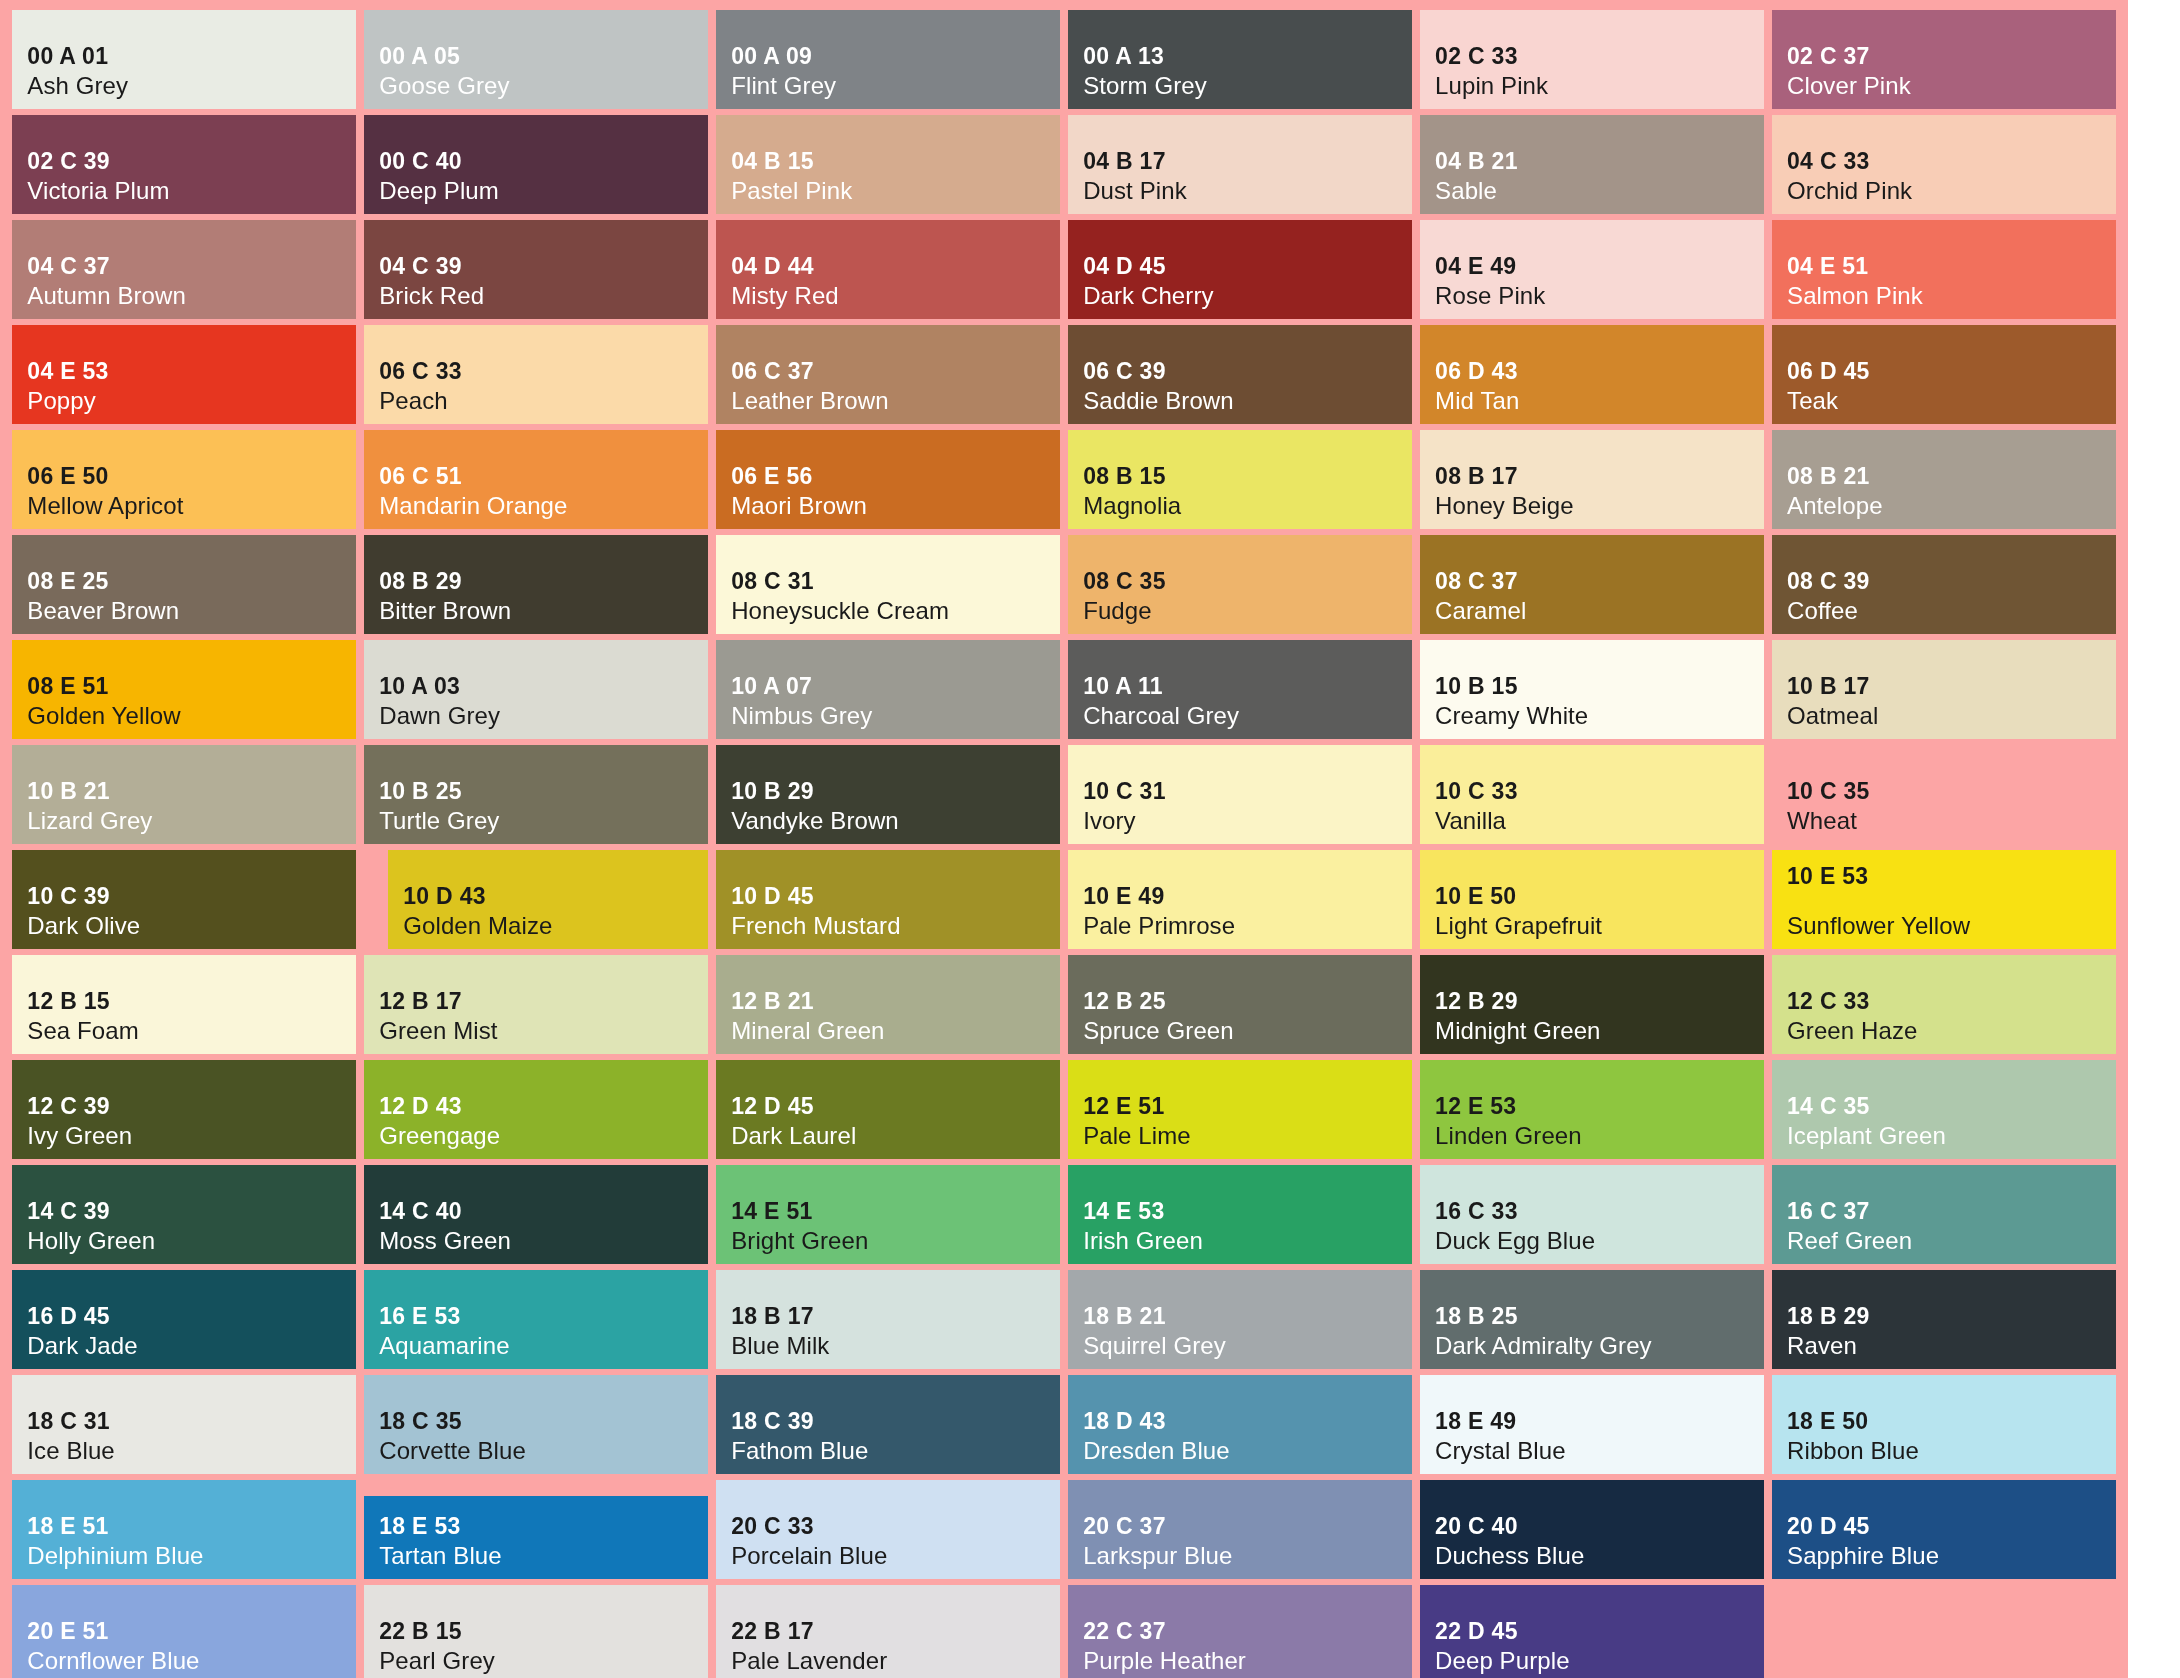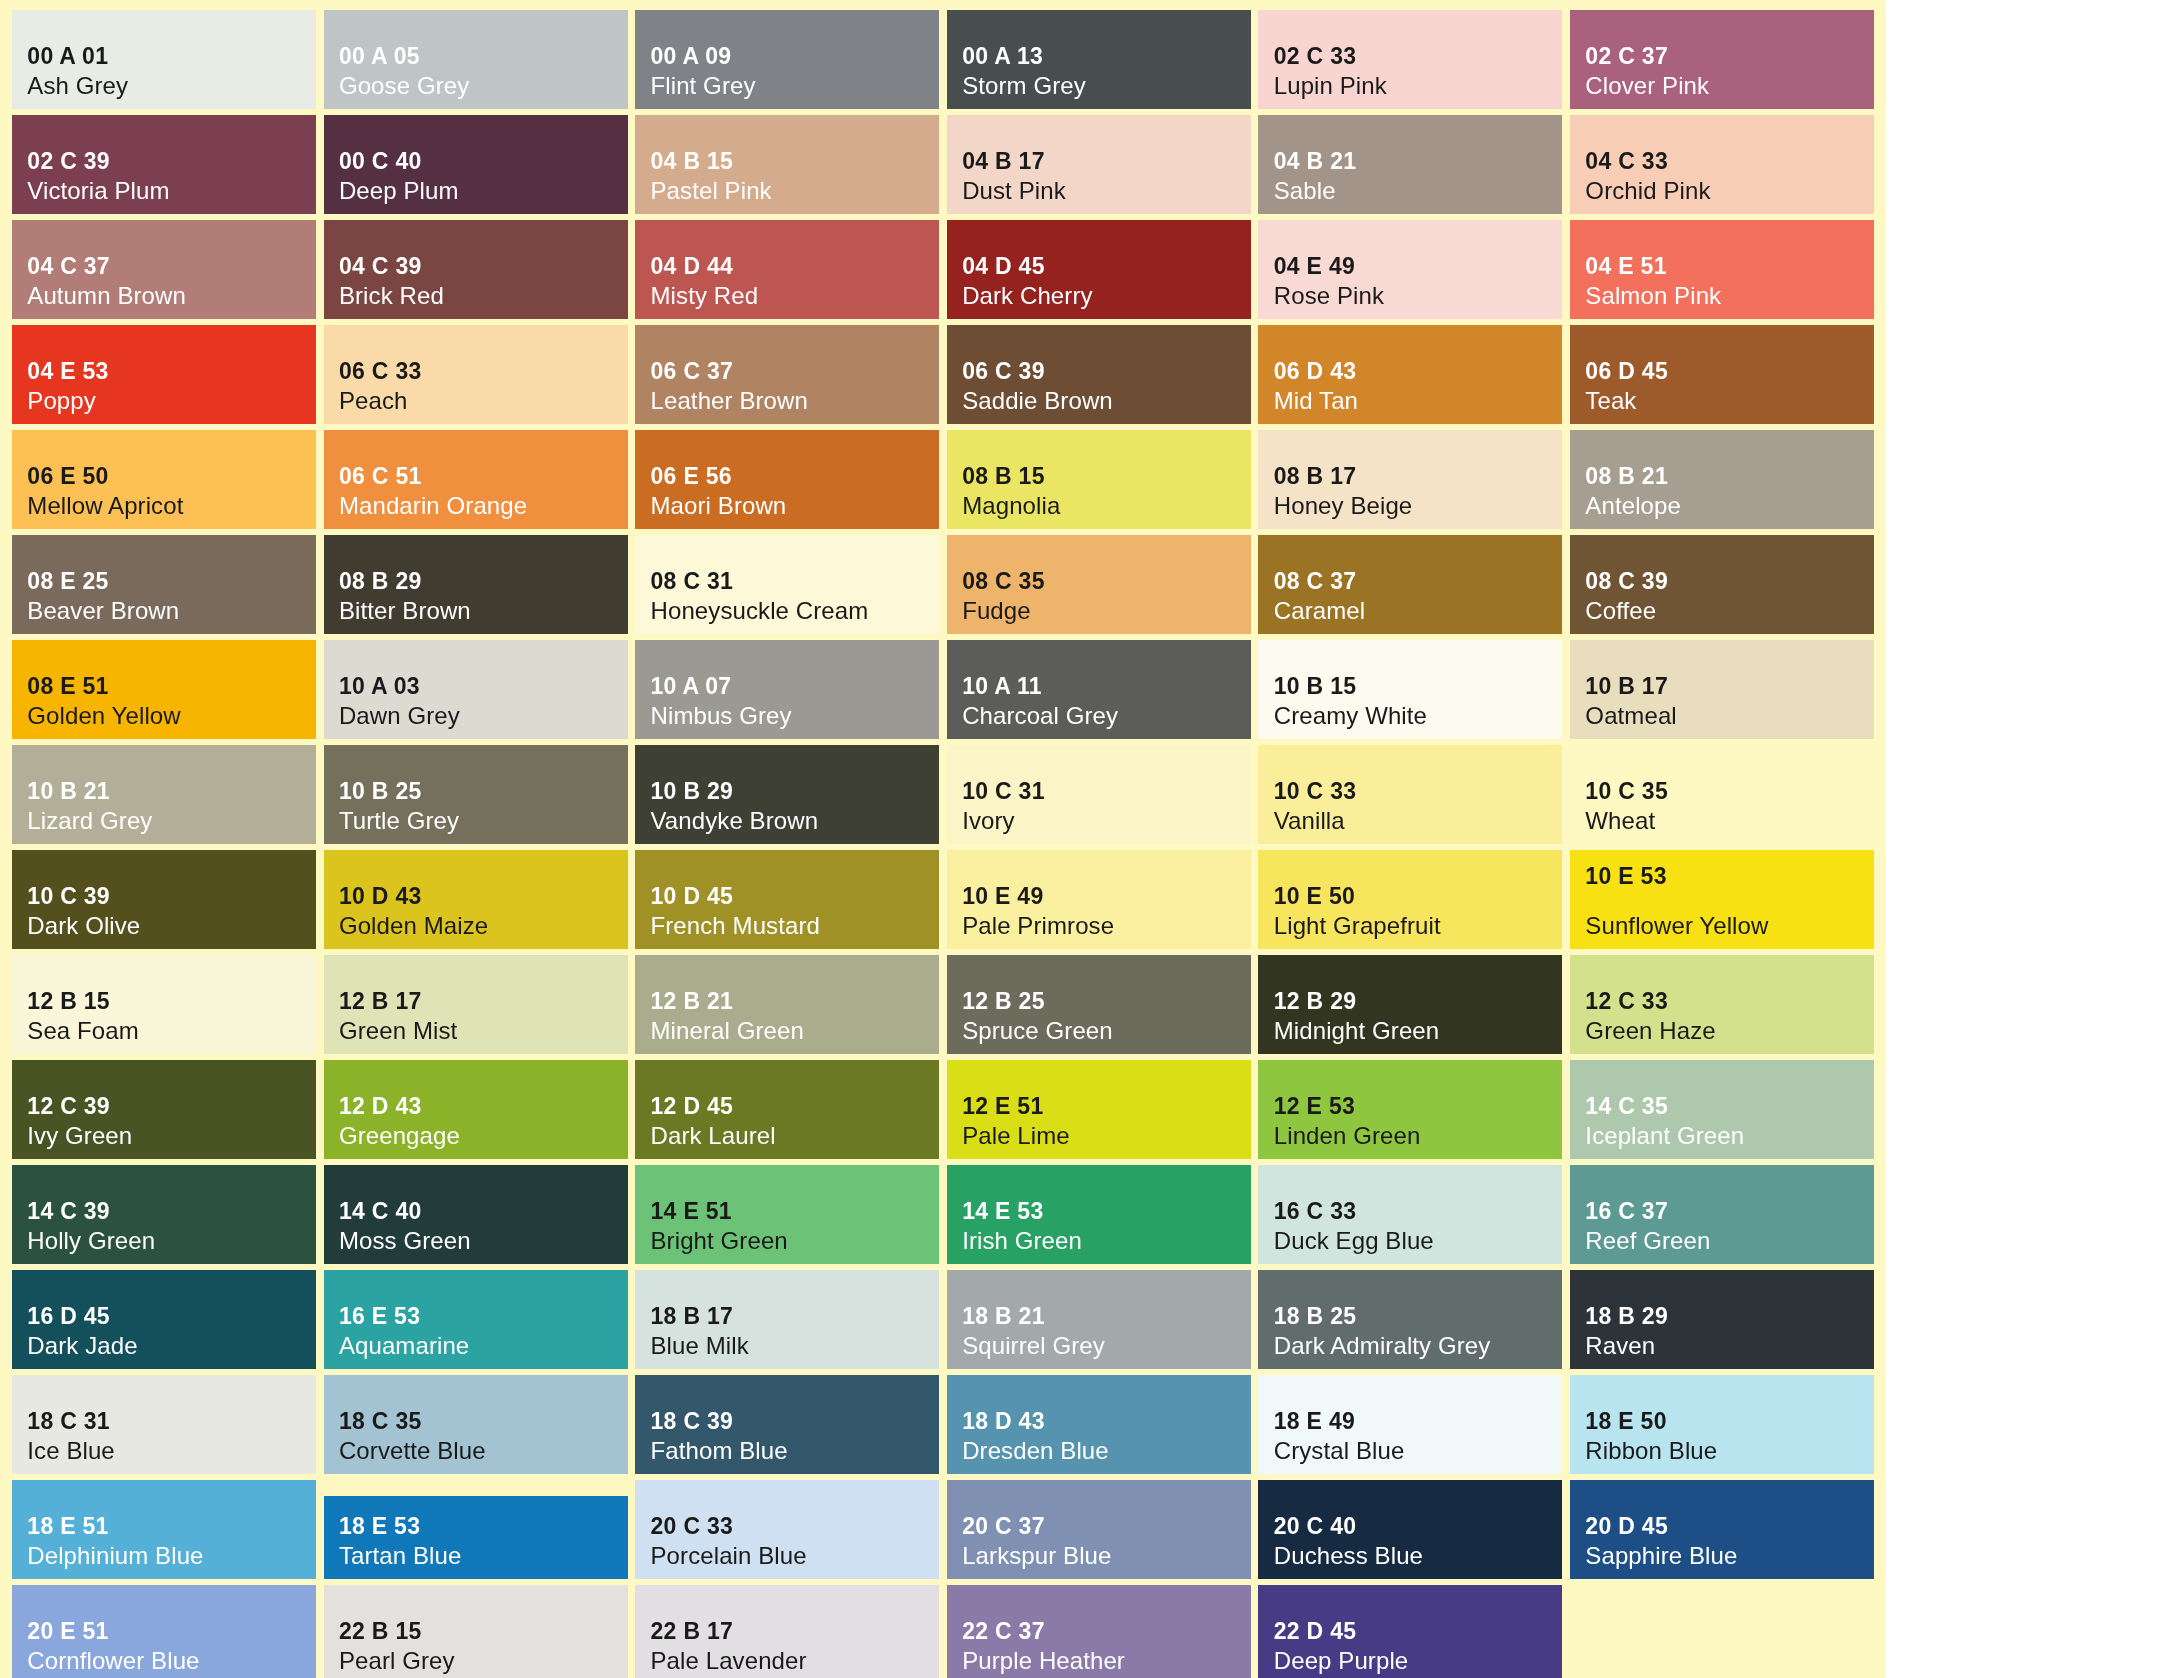--- a/index.html
+++ b/index.html
@@ -4,24 +4,24 @@
 <title>Colour Swatch Chart</title>
 <style>
   * { box-sizing: border-box; }
   html, body {
     margin: 0;
     padding: 0;
     background: #ffffff;
     font-family: "Liberation Sans", sans-serif;
   }
   #chart {
-    width: 1886px;
+    width: 2128px;
     height: 1678px;
     padding: 10.2px 12px 12px 12px;
-    background: #fef9c3;
+    background: #fca5a5;
   }
   .swatch-grid {
     display: grid;
     grid-template-columns: repeat(6, 1fr);
     grid-auto-rows: 99px;
     gap: 6px 7.7px;
     width: 100%;
   }
   .swatch {
     position: relative;
@@ -243,21 +243,21 @@
         <div class="swatch-name">Vanilla</div>
       </div>
       <div class="swatch t-dark">
         <div class="swatch-code">10 C 35</div>
         <div class="swatch-name">Wheat</div>
       </div>
       <div class="swatch t-light" style="background: rgb(84, 80, 30);">
         <div class="swatch-code">10 C 39</div>
         <div class="swatch-name">Dark Olive</div>
       </div>
-      <div class="swatch t-dark" style="background: rgb(220, 196, 30);">
+      <div class="swatch t-dark" style="background: rgb(220, 196, 30); margin-left: 24px;">
         <div class="swatch-code">10 D 43</div>
         <div class="swatch-name">Golden Maize</div>
       </div>
       <div class="swatch t-light" style="background: rgb(160, 145, 39);">
         <div class="swatch-code">10 D 45</div>
         <div class="swatch-name">French Mustard</div>
       </div>
       <div class="swatch t-dark" style="background: rgb(250, 240, 160);">
         <div class="swatch-code">10 E 49</div>
         <div class="swatch-name">Pale Primrose</div>

